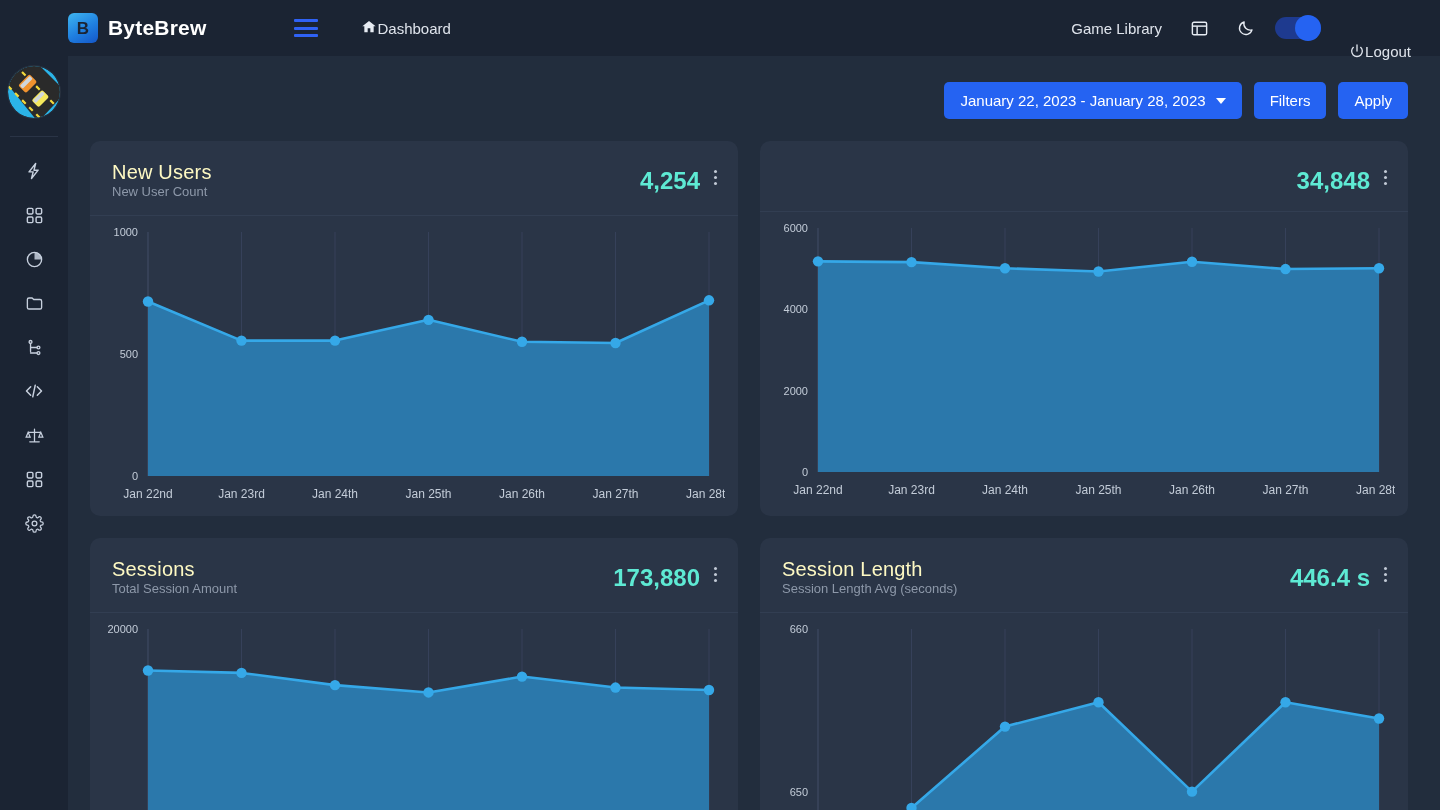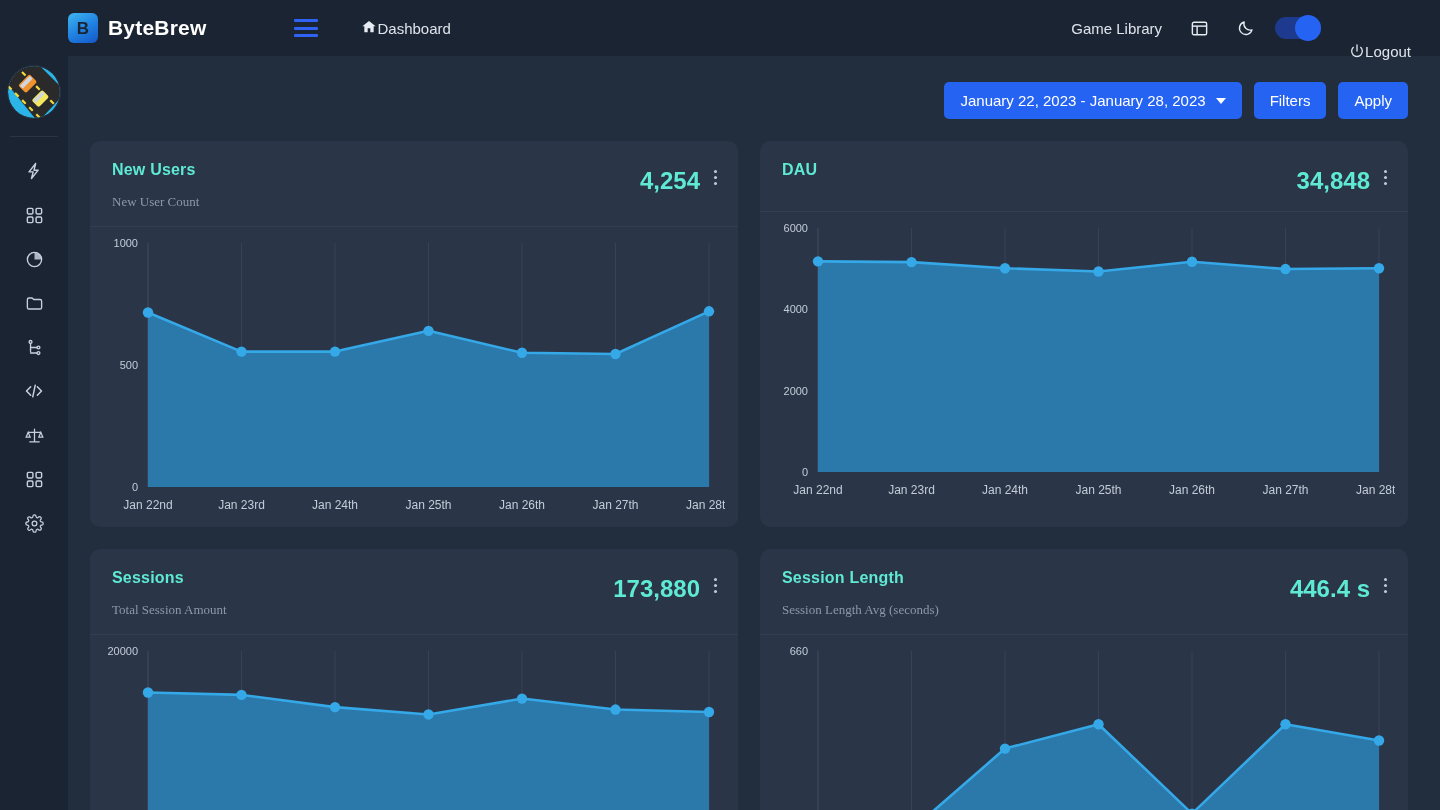--- a/index.html
+++ b/index.html
@@ -113,22 +113,22 @@
     background: #2a3547;
     border-radius: 10px;
     overflow: hidden;
   }
   .card-head {
     padding: 20px 20px 16px 22px;
     display: flex; align-items: flex-start;
     border-bottom: 1px solid #323e52;
   }
   .card-titles { flex: 1; }
-  .card-title { color: #5eead4; font-size: 16px; font-weight: bold; letter-spacing: .2px; }
-  .card-sub { color: #8d98a9; font-size: 13px; margin-top: 15px; font-family: Liberation Serif, serif; }
+  .card-title { color: #fef9c3; font-size: 20px; font-weight: normal; letter-spacing: .2px; }
+  .card-sub { color: #8d98a9; font-size: 13px; margin-top: 0; }
   .card-value { color: #5eead4; font-size: 24px; font-weight: bold; margin-top: 6px; text-align: center; }
   .kebab {
     margin-left: 14px; margin-top: 9px; width: 4px;
     display: flex; flex-direction: column; gap: 3px; cursor: pointer;
   }
   .kebab i { width: 3px; height: 3px; background: #c2cad6; border-radius: 50%; display:block; }
 
   .chart-wrap { position: relative; height: 300px; }
   .chart-wrap svg { display:block; }
   .tick-label { fill: #c3ccd8; font-size: 11px; font-family: "Liberation Sans", sans-serif; }
@@ -369,21 +369,20 @@
             <text class="x-label" x="432" y="282">Jan 26th</text>
             <text class="x-label" x="525.5" y="282">Jan 27th</text>
             <text class="x-label" x="619" y="282">Jan 28th</text>
           </svg>
         </div>
     </div>
 
     <div class="card">
       <div class="card-head">
         <div class="card-titles">
-          <div class="card-title">DAU</div>
         </div>
         <div class="card-value">34,848</div>
         <div class="kebab">
             <i></i>
             <i></i>
             <i></i>
           </div>
       </div>
       <div class="chart-wrap">
           <svg width="635" height="300" viewBox="0 0 635 300">

